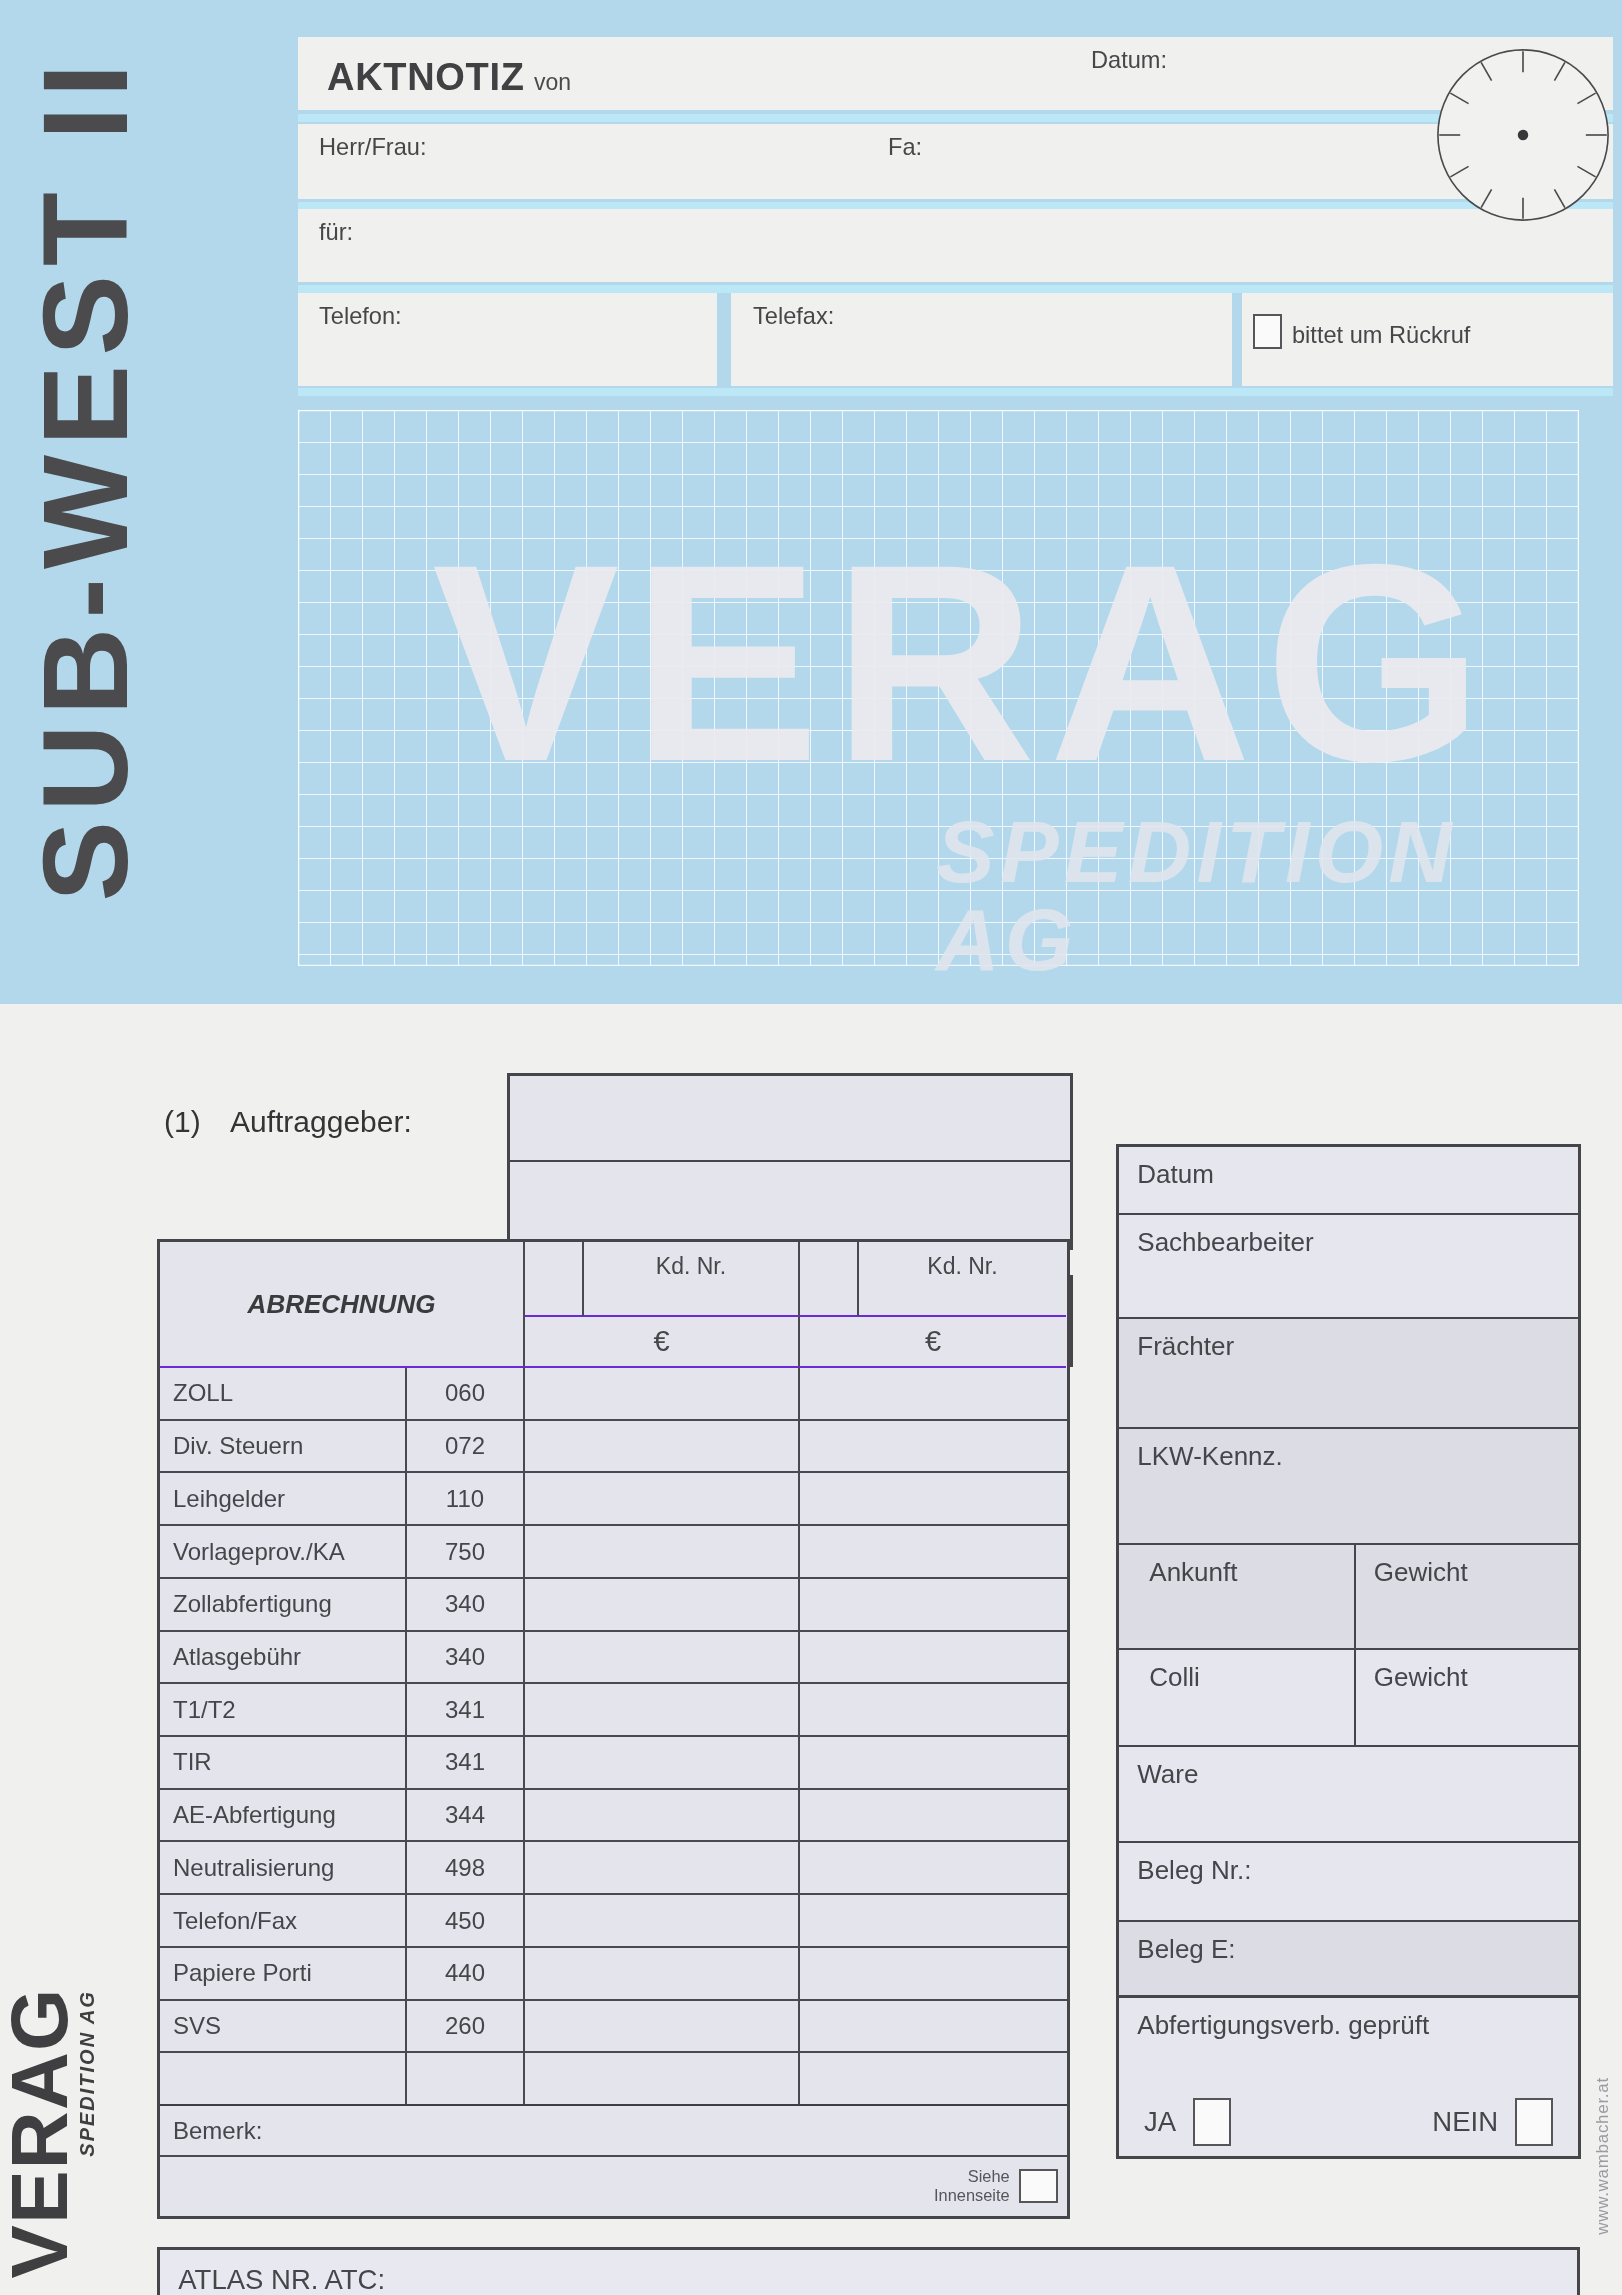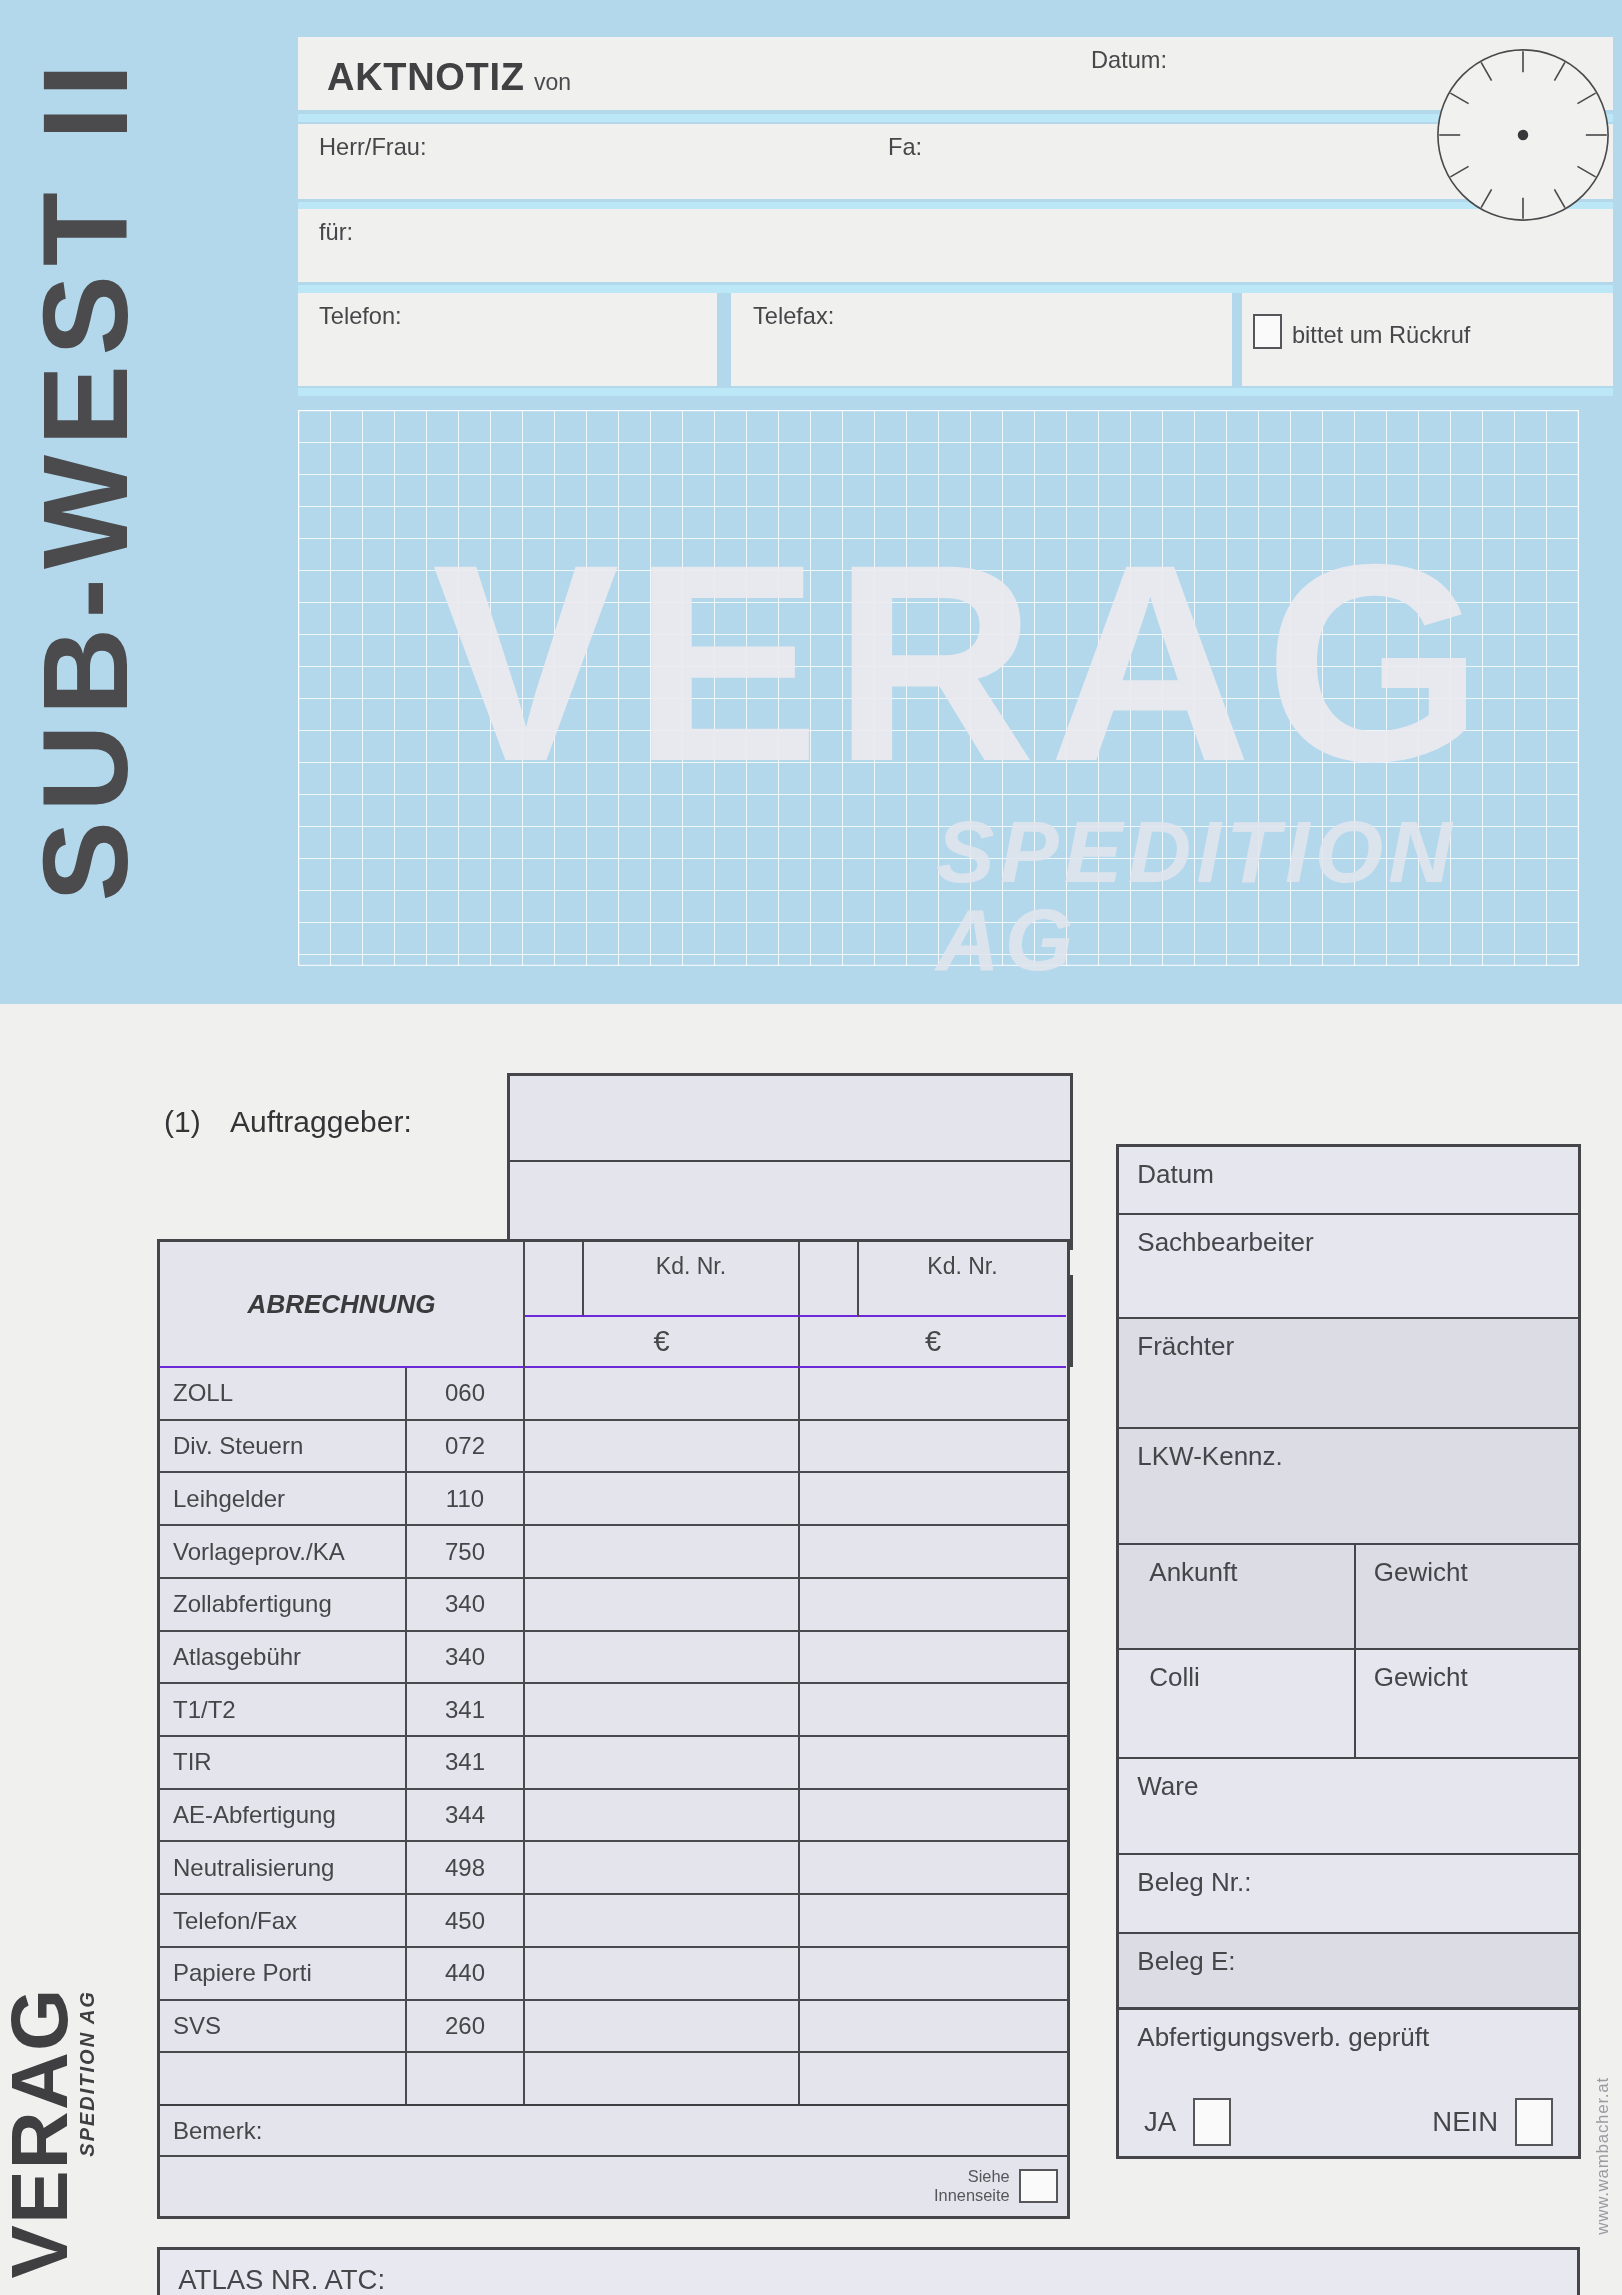--- a/index.html
+++ b/index.html
@@ -280,21 +280,21 @@
       <div class="plab">LKW-Kennz.</div>
     </div>
     <div class="prow pcols shade-b" style="height:105px;">
       <div class="pcol">
         <div class="plab">Ankunft</div>
       </div>
       <div class="pcol">
         <div class="plab">Gewicht</div>
       </div>
     </div>
-    <div class="prow pcols" style="height:109px;">
+    <div class="prow pcols" style="height:97px;">
       <div class="pcol">
         <div class="plab">Colli</div>
       </div>
       <div class="pcol">
         <div class="plab">Gewicht</div>
       </div>
     </div>
     <div class="prow" style="height:96px;">
       <div class="plab">Ware</div>
     </div>

